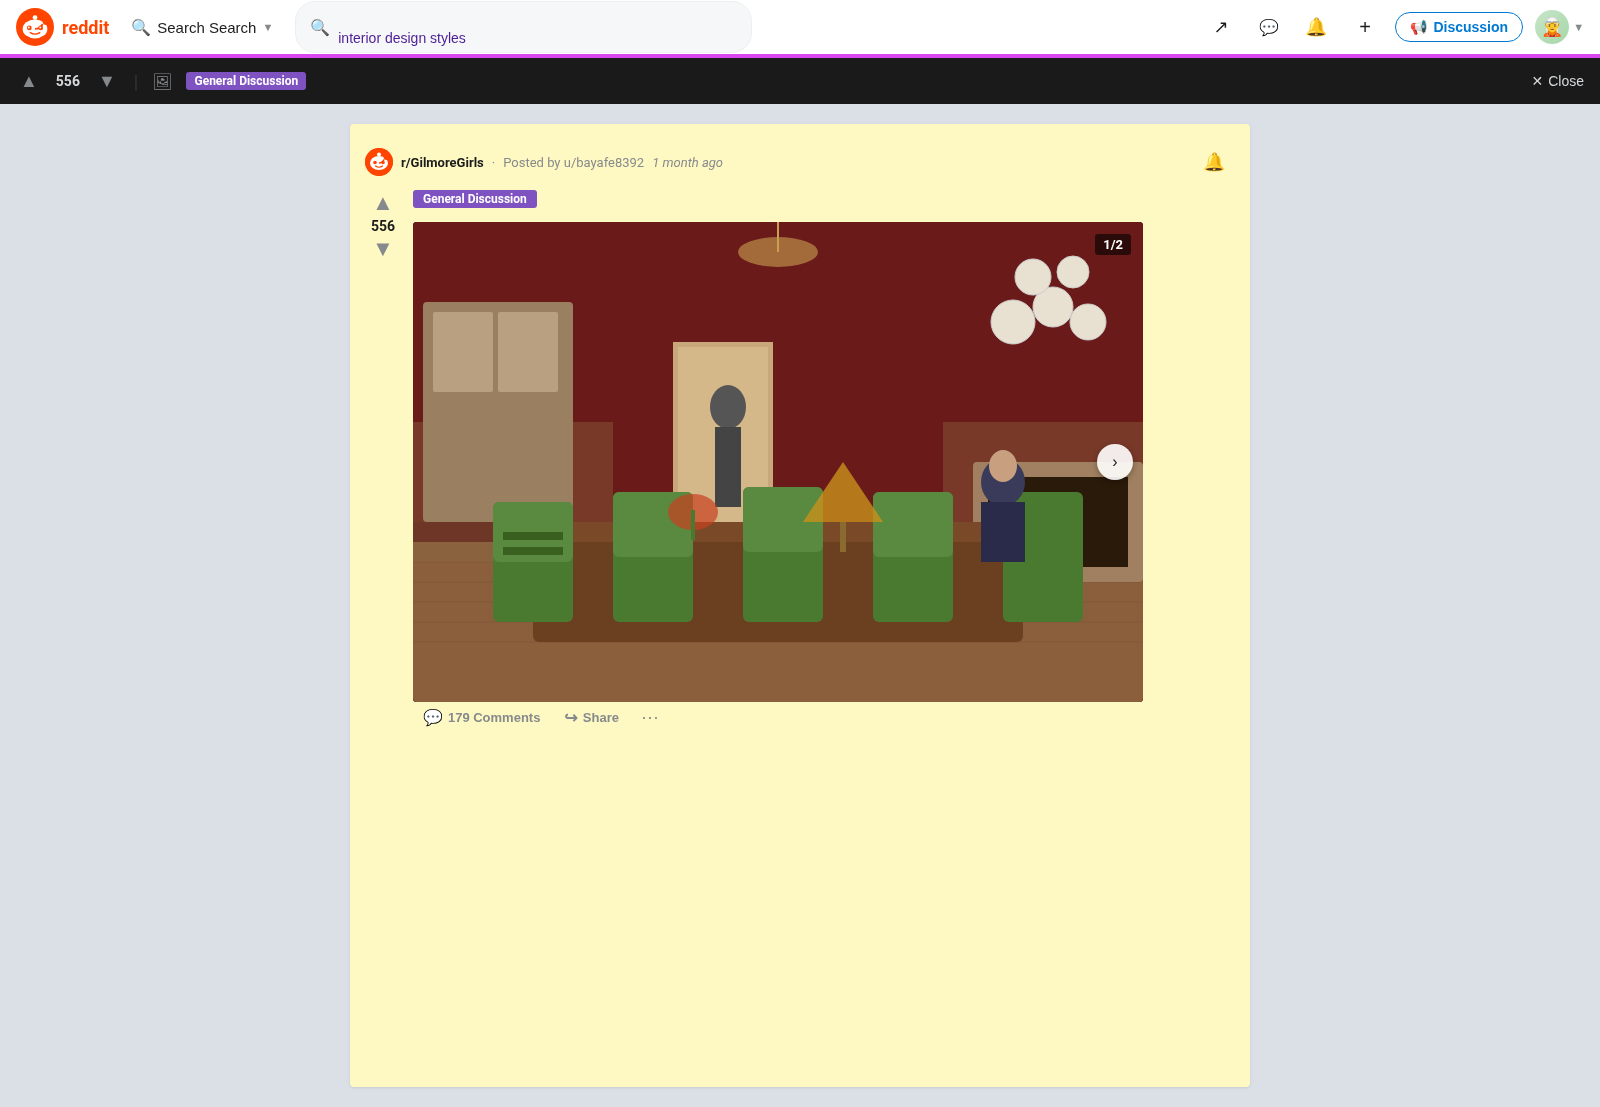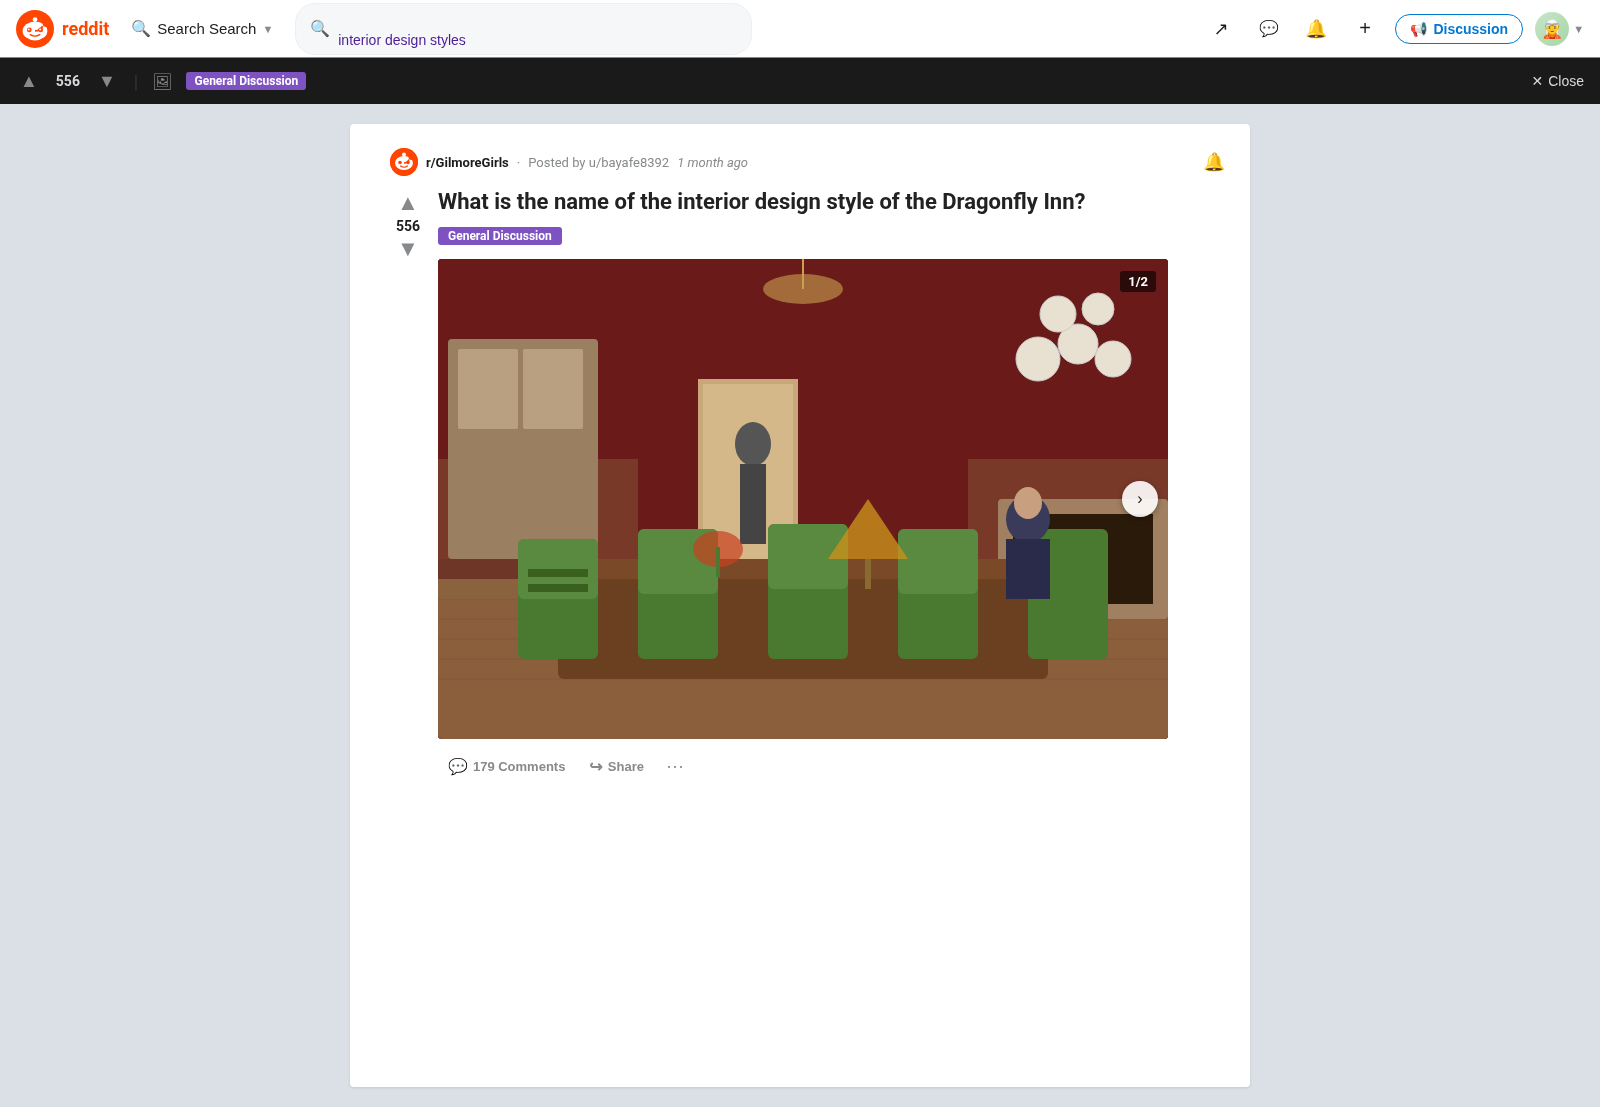--- a/index.html
+++ b/index.html
@@ -2,21 +2,21 @@
 <html><head>
   <meta charset="utf-8">
   <style>
     * { box-sizing: border-box; margin: 0; padding: 0; }
     body { font-family: -apple-system, BlinkMacSystemFont, 'Segoe UI', Roboto, sans-serif; background: #dae0e6; overflow-x: hidden; }
 
     
     .top-nav {
       display: flex; align-items: center; height: 58px;
       background: #fff; padding: 0 16px; gap: 12px;
-      border-bottom: 1px solid #d946ef; position: relative; z-index: 100;
+      border-bottom: 4px solid #d946ef; position: relative; z-index: 100;
     }
     .reddit-logo { display: flex; align-items: center; gap: 8px; text-decoration: none; }
     .reddit-wordmark { font-size: 18px; font-weight: 700; color: #ff4500; }
     .search-dropdown-btn {
       display: flex; align-items: center; gap: 6px;
       border: none; background: none; cursor: pointer;
       font-size: 15px; color: #1c1c1c; padding: 6px 10px;
       border-radius: 4px;
     }
     .search-icon-nav { color: #878a8c; font-size: 16px; }
@@ -72,23 +72,23 @@
       background: none; border: none; cursor: pointer;
       color: #d7dadc; font-size: 14px; margin-left: auto;
     }
 
     
     .main-content {
       display: flex; justify-content: center;
       padding: 20px 16px; min-height: calc(100vh - 104px);
     }
     .post-card {
-      background: #ffffff; border-radius: 4px;
+      background: #fef9c3; border-radius: 4px;
       max-width: 900px; width: 100%;
-      padding: 24px 24px 16px 40px;
+      padding: 24px 24px 16px 15px;
       box-shadow: 0 1px 3px rgba(0,0,0,0.1);
     }
 
     
     .post-meta { display: flex; align-items: center; gap: 8px; margin-bottom: 12px; }
     .subreddit-avatar {
       width: 28px; height: 28px; border-radius: 50%; overflow: hidden;
       background: #ff4500; display: flex; align-items: center; justify-content: center;
     }
     .subreddit-link { font-size: 13px; font-weight: 700; color: #1c1c1c; text-decoration: none; }
@@ -120,21 +120,21 @@
     }
     .post-flair {
       display: inline-block; background: #7e53c1; color: #fff;
       font-size: 12px; font-weight: 700; padding: 2px 10px; border-radius: 3px;
       margin-bottom: 14px;
     }
 
     
     .image-container {
       position: relative; border-radius: 4px; overflow: hidden;
-      background: #2d2d2d; max-width: 730px; margin-bottom: 12px;
+      background: #2d2d2d; max-width: 730px; margin-bottom: 0;
     }
     .post-image-placeholder {
       width: 100%; aspect-ratio: 730/480;
       background: linear-gradient(135deg, #3a2a1a 0%, #4a3020 20%, #2a1a0a 40%, #5a4030 60%, #3a2820 80%, #4a3828 100%);
       display: flex; align-items: center; justify-content: center;
       position: relative; overflow: hidden;
     }
     .image-counter {
       position: absolute; top: 12px; right: 12px;
       background: rgba(0,0,0,0.6); color: #fff;
@@ -285,21 +285,20 @@
     </div>
 
     <div class="post-layout">
       <div class="vote-column">
         <button class="vote-up">▲</button>
         <span class="vote-count">556</span>
         <button class="vote-down">▼</button>
       </div>
 
       <div class="post-body">
-        <h1 class="post-title">What is the name of the interior design style of the Dragonfly Inn?</h1>
         <span class="post-flair">General Discussion</span>
 
         
         <div class="image-container">
           <div class="post-image-placeholder">
 
             <svg width="100%" height="100%" viewBox="0 0 730 480" preserveAspectRatio="xMidYMid slice" style="position:absolute;top:0;left:0;">
 
               <rect width="730" height="480" fill="#5a1515"></rect>
 

